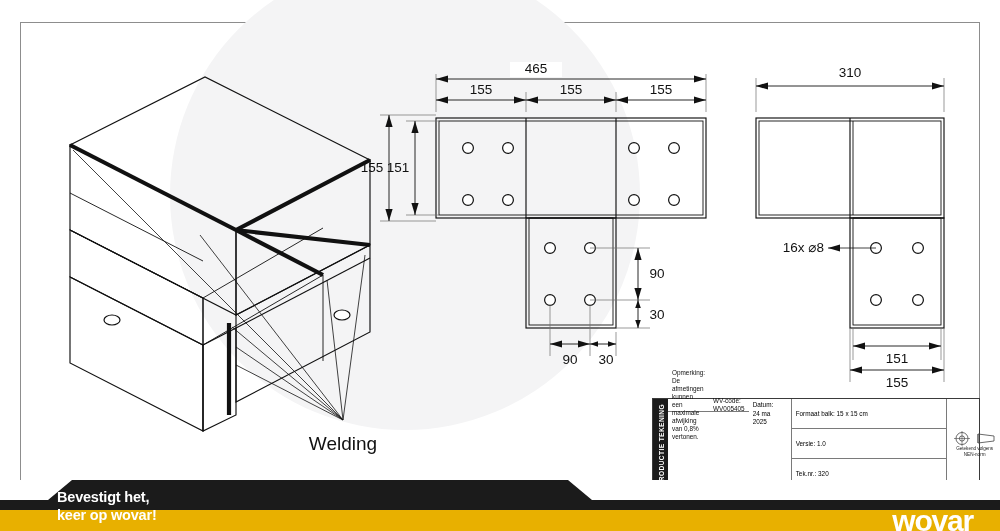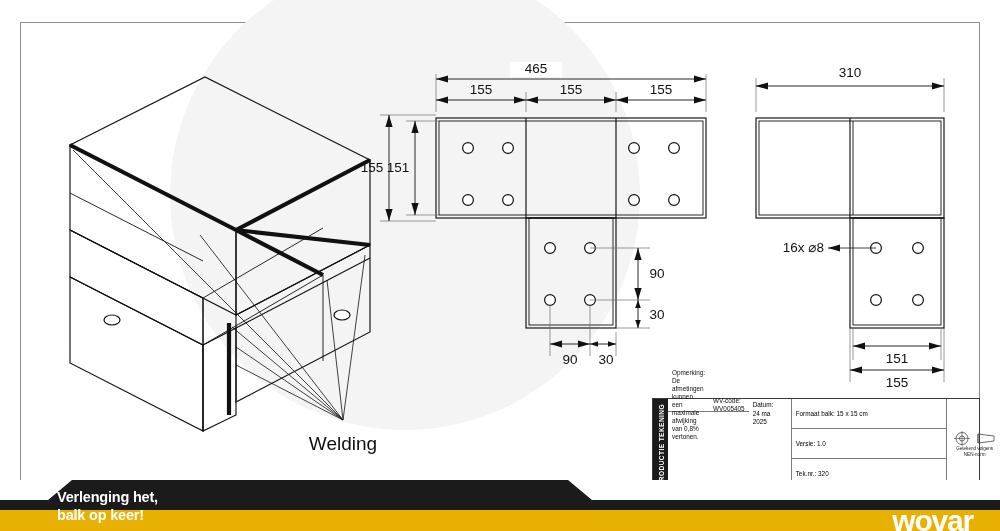--- a/index.html
+++ b/index.html
@@ -431,19 +431,19 @@
   <div class="banner">
     <svg width="1000" height="51" viewBox="0 0 1000 51" style="position:absolute;left:0;bottom:0;">
       <path d="M 0 20 L 48 20 L 72 0 L 568 0 L 592 20 L 1000 20 L 1000 51 L 0 51 Z" fill="#1b1b1b"></path>
       <path d="M 0 30 L 160 30 L 184 51 L 0 51 Z" fill="#e8b000"></path>
       <rect x="0" y="30" width="1000" height="21" fill="#e8b000"></rect>
       <path d="M 0 0 L 1000 0 L 1000 30 L 592 30 L 568 10 L 72 10 L 48 30 L 0 30 Z" fill="#ffffff"></path>
       <path d="M 0 20 L 48 20 L 72 0 L 568 0 L 592 20 L 1000 20 L 1000 30 L 0 30 Z" fill="#1b1b1b"></path>
     </svg>
     <div class="banner-yellow"></div>
     <div class="tagline">
-      <div>Verlenging het,</div>
-      <div>balk op keer!</div>
+      <div>Bevestigt het,</div>
+      <div>keer op wovar!</div>
     </div>
     <div class="logo">wovar</div>
   </div>
 
 </div>
 
 </body></html>

